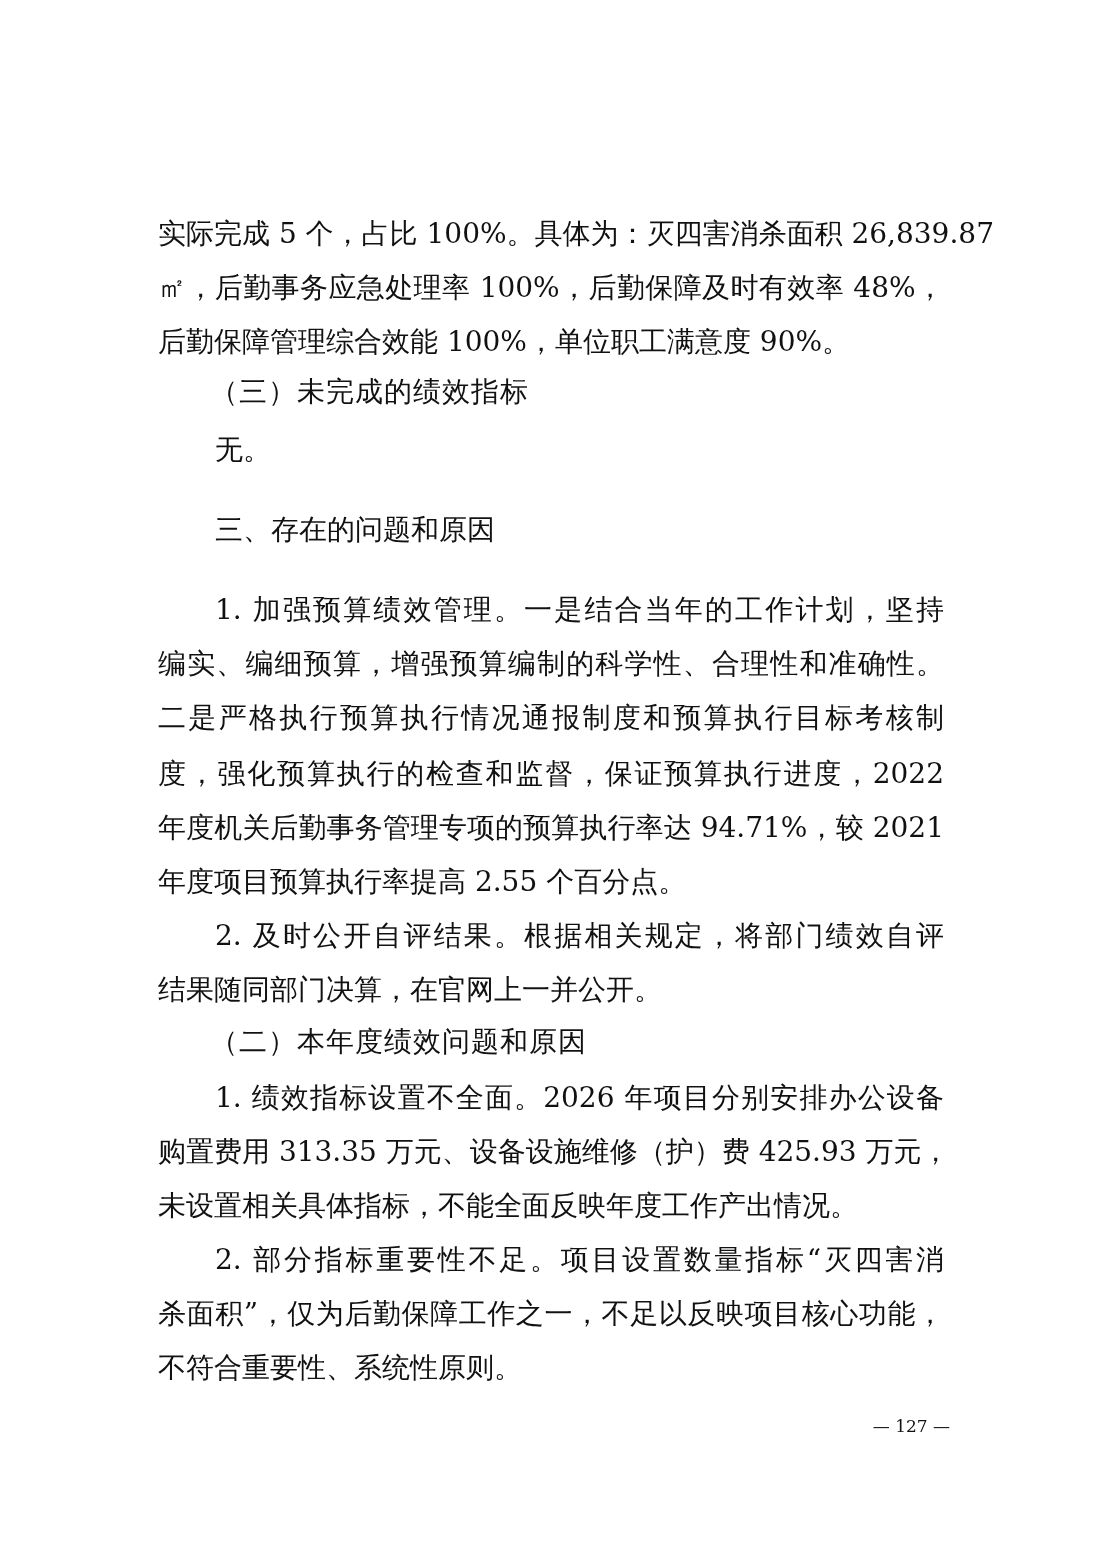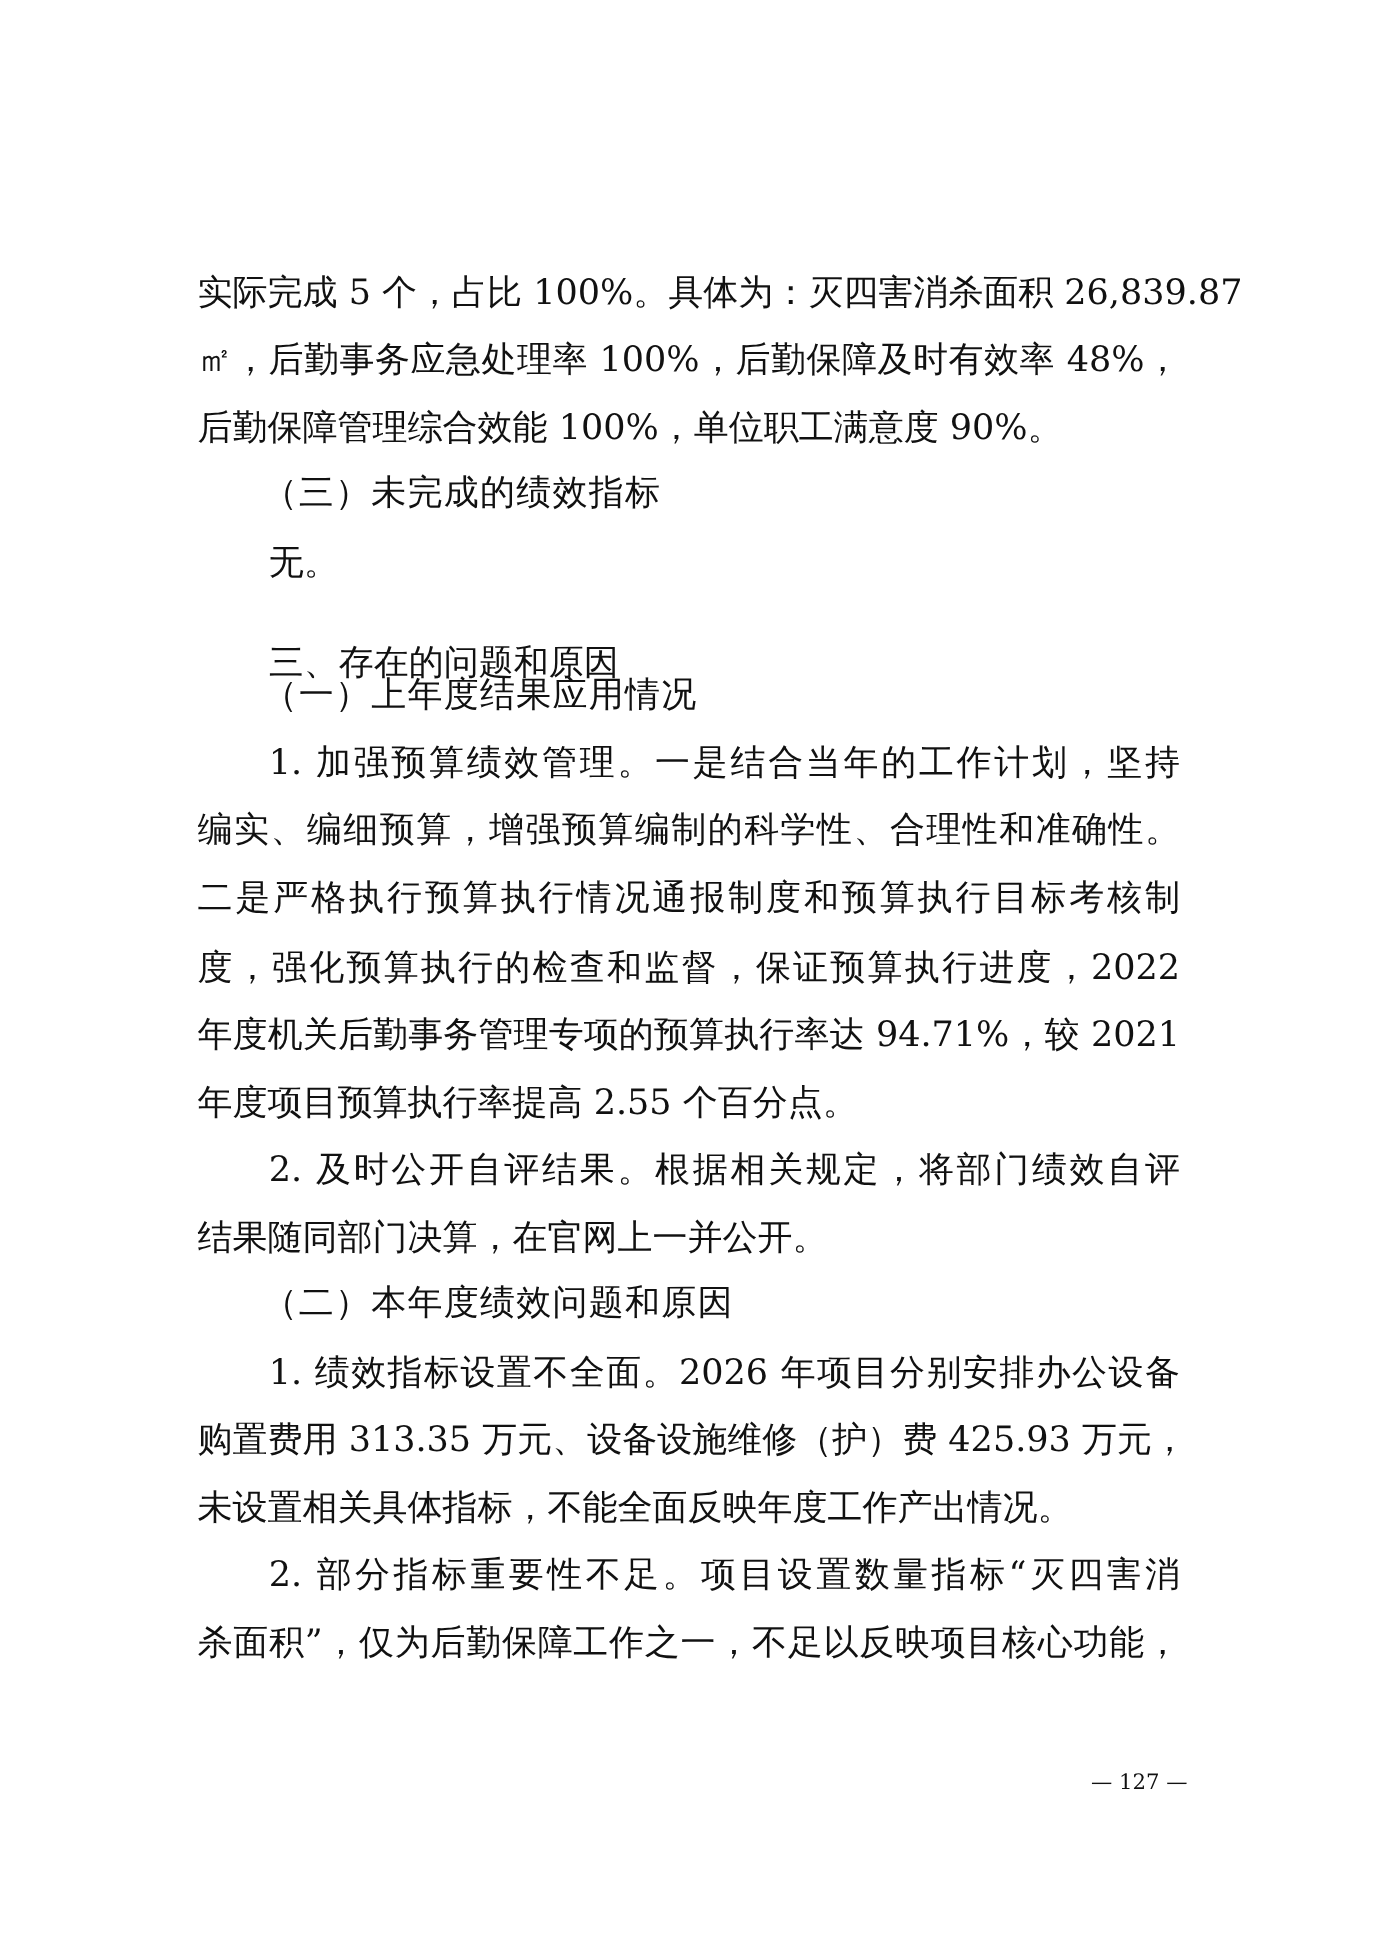--- a/index.html
+++ b/index.html
@@ -67,40 +67,40 @@
   </style>
 </head>
 <body>
 
 <div class="page">
 
   <div class="line" style="top:214px;">实际完成 5 个，占比 100%。具体为：灭四害消杀面积 26,839.87</div>
   <div class="line" style="top:268px;">㎡，后勤事务应急处理率 100%，后勤保障及时有效率 48%，</div>
   <div class="line last" style="top:322px;">后勤保障管理综合效能 100%，单位职工满意度 90%。</div>
 
-  <div class="line subheading" style="top:374px;">（三）未完成的绩效指标</div>
+  <div class="line subheading" style="top:374px;font-family:Liberation Mono, monospace;">（三）未完成的绩效指标</div>
   <div class="line indent last" style="top:430px;">无。</div>
 
   <div class="line indent heading" style="top:484px;margin-top:26px;">三、存在的问题和原因</div>
 
-  <div class="line subheading" style="top:536px;">（一）上年度结果应用情况</div>
 
   <div class="line indent" style="top:590px;">1. 加强预算绩效管理。一是结合当年的工作计划，坚持</div>
   <div class="line" style="top:644px;">编实、编细预算，增强预算编制的科学性、合理性和准确性。</div>
   <div class="line" style="top:698px;">二是严格执行预算执行情况通报制度和预算执行目标考核制</div>
   <div class="line" style="top:754px;">度，强化预算执行的检查和监督，保证预算执行进度，2022</div>
   <div class="line" style="top:808px;">年度机关后勤事务管理专项的预算执行率达 94.71%，较 2021</div>
   <div class="line last" style="top:862px;">年度项目预算执行率提高 2.55 个百分点。</div>
 
   <div class="line indent" style="top:916px;">2. 及时公开自评结果。根据相关规定，将部门绩效自评</div>
   <div class="line last" style="top:970px;">结果随同部门决算，在官网上一并公开。</div>
 
   <div class="line subheading" style="top:1022px;">（二）本年度绩效问题和原因</div>
 
   <div class="line indent" style="top:1078px;">1. 绩效指标设置不全面。2026 年项目分别安排办公设备</div>
   <div class="line" style="top:1132px;">购置费用 313.35 万元、设备设施维修（护）费 425.93 万元，</div>
   <div class="line last" style="top:1186px;">未设置相关具体指标，不能全面反映年度工作产出情况。</div>
 
   <div class="line indent" style="top:1240px;">2. 部分指标重要性不足。项目设置数量指标“灭四害消</div>
   <div class="line" style="top:1294px;">杀面积”，仅为后勤保障工作之一，不足以反映项目核心功能，</div>
+  <div class="line last" style="top:1348px;">不符合重要性、系统性原则。</div>
 
   <div class="page-number">— 127 —</div>
 </div>
 
 </body></html>

